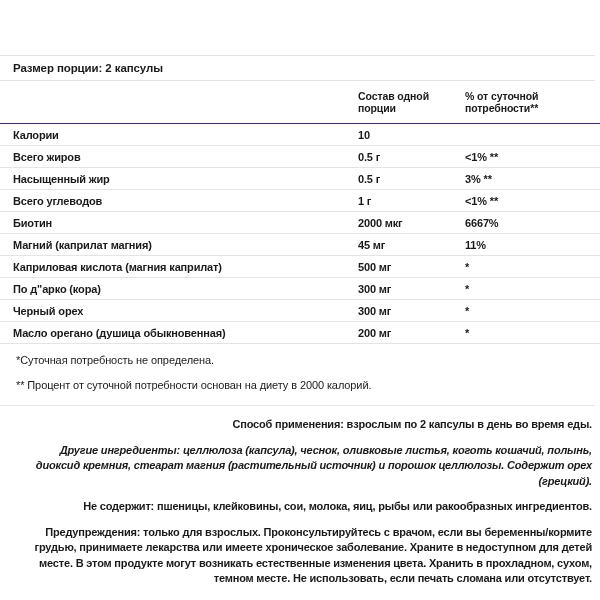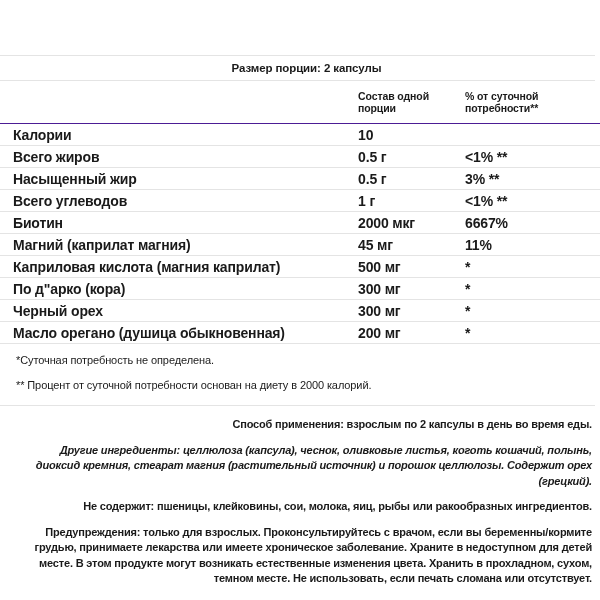--- a/index.html
+++ b/index.html
@@ -32,21 +32,20 @@
   
   .serving-row {
     display: flex;
     align-items: center;
     height: 24px;
     padding-left: 13px;
     box-sizing: border-box;
     font-size: 11.5px;
     font-weight: bold;
     letter-spacing: -0.1px;
-    justify-content: center;
   }
 
   
   .nutri-table {
     width: 595px;
     border-collapse: collapse;
     table-layout: fixed;
   }
   .nutri-table td, .nutri-table th {
     padding: 0;
@@ -64,21 +63,21 @@
     font-weight: bold;
     line-height: 12.5px;
     vertical-align: middle;
     border-bottom: 1px solid #4c1d95;
     letter-spacing: -0.1px;
   }
   .head-row th.col-name { padding-left: 13px; }
 
   .data-row td {
     height: 21px;
-    font-size: 14px;
+    font-size: 11px;
     font-weight: bold;
     border-bottom: 1px solid #e4e4e4;
     letter-spacing: -0.15px;
     white-space: nowrap;
     margin-left: 16px;
   }
   .data-row td.col-name { padding-left: 13px; }
 
   
   .footnote {

